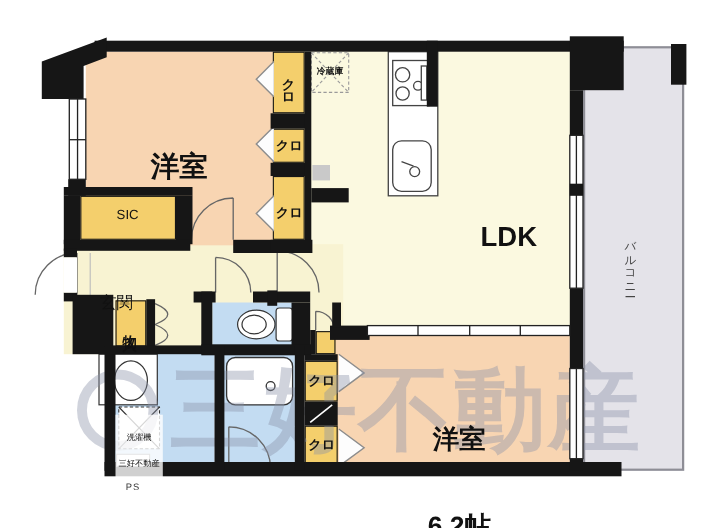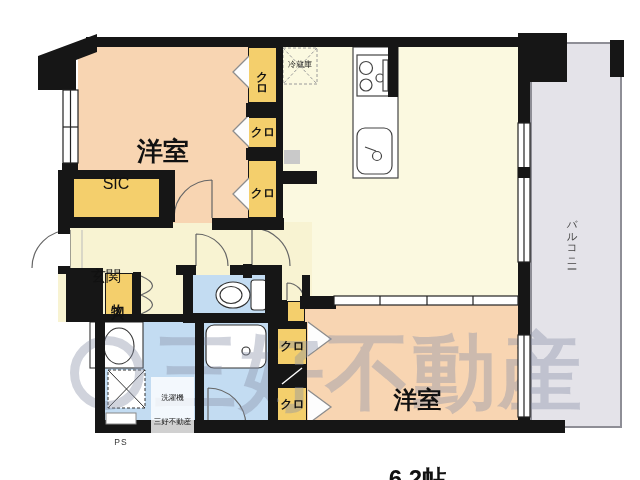--- a/index.html
+++ b/index.html
@@ -192,34 +192,35 @@
     </g>
     <rect x="518" y="167" width="12" height="11" fill="#161616"></rect>
 
     <rect x="106" y="413" width="30" height="11" fill="#ffffff" stroke="#888" stroke-width="1"></rect>
   </svg>
 
   <div class="lbl bold" style="left:100px;top:80px;width:126px;font-size:26px;">
     <div>洋室</div>
   </div>
   <div class="lbl bold" style="left:395px;top:148px;width:135px;font-size:25px;">
+    <div>LDK</div>
   </div>
   <div class="lbl bold" style="left:350px;top:334px;width:135px;font-size:24px;">
     <div>洋室</div>
     <div>6.2帖</div>
   </div>
-  <div class="lbl" style="left:86px;top:175px;width:60px;font-size:16px;">SIC</div>
+  <div class="lbl" style="left:86px;top:189px;width:60px;font-size:12px;">SIC</div>
   <div class="lbl" style="left:80px;top:241px;width:52px;font-size:15px;margin-top:27px;">玄関</div>
   <div class="lbl vert" style="left:110px;top:277px;height:36px;font-size:13px;font-weight:bold;">物入</div>
   <div class="lbl vert bold" style="left:255px;top:54px;height:46px;font-size:12px;">クロ</div>
   <div class="lbl bold" style="left:248px;top:126px;width:30px;font-size:12px;">クロ</div>
   <div class="lbl bold" style="left:248px;top:187px;width:30px;font-size:12px;">クロ</div>
   <div class="lbl bold" style="left:277px;top:340px;width:31px;font-size:12px;">クロ</div>
   <div class="lbl bold" style="left:277px;top:398px;width:31px;font-size:12px;">クロ</div>
-  <div class="lbl" style="left:283px;top:61px;width:34px;font-size:8px;">冷蔵庫</div>
-  <div class="lbl" style="left:105px;top:377px;width:43px;font-size:7.5px;background:rgba(255,255,255,0.8);margin-left:46px;">
+  <div class="lbl" style="left:283px;top:61px;width:34px;font-size:8px;font-weight:bold;">冷蔵庫</div>
+  <div class="lbl" style="left:105px;top:377px;width:43px;font-size:7.5px;background:rgba(255,255,255,0.8);">
     <div>洗濯機</div>
     <div>三好不動産</div>
   </div>
   <div class="lbl" style="left:106px;top:438px;width:30px;font-size:8.5px;color:#333;letter-spacing:1px;">PS</div>
   <div class="lbl vert" style="left:566px;top:206px;height:64px;font-size:10.5px;color:#444;">バルコニー</div>
 
 </div>
 
 </body></html>

